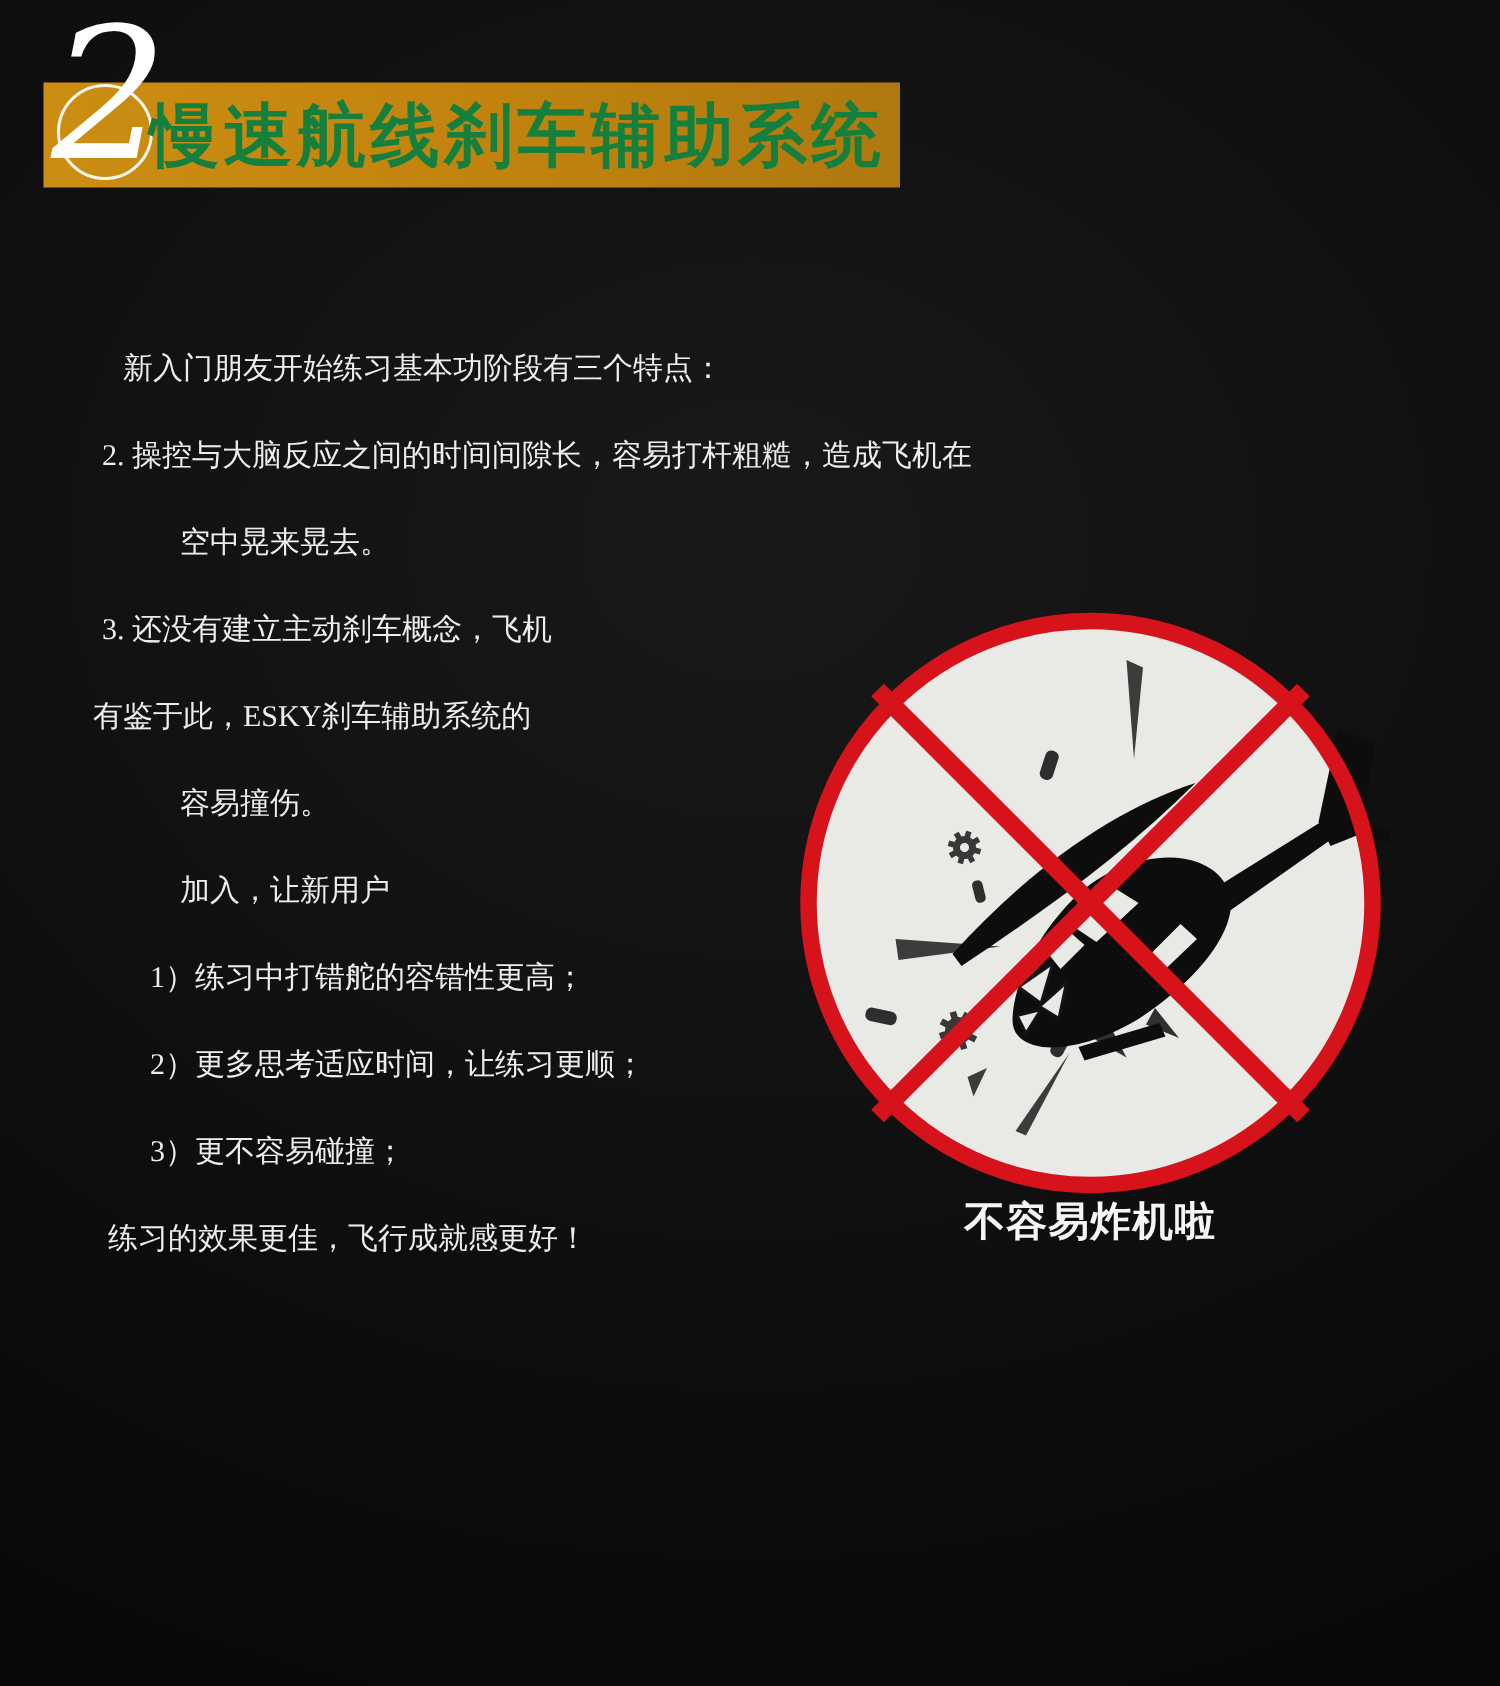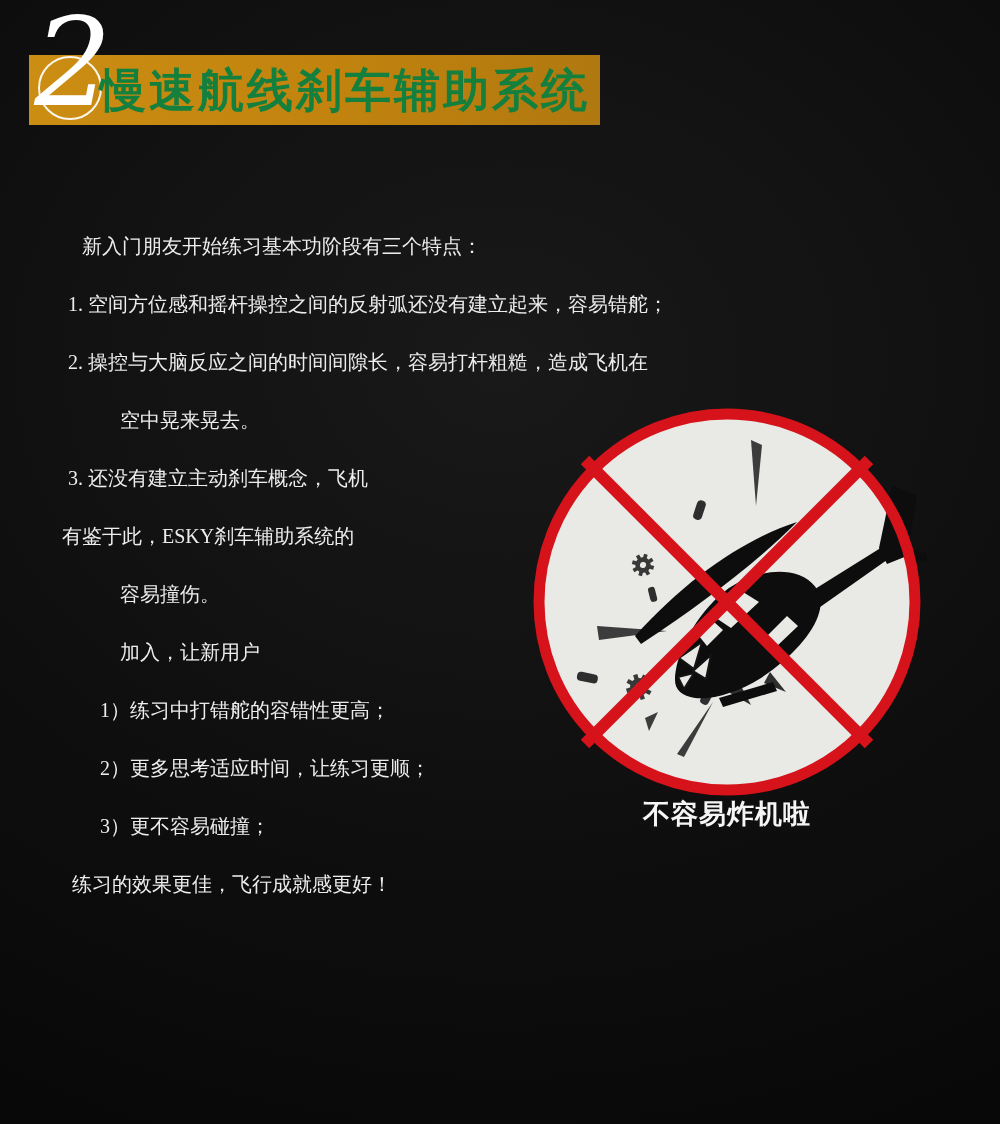--- a/index.html
+++ b/index.html
@@ -51,21 +51,20 @@
 </head>
 <body>
 
 <div class="header-bar"></div>
 <div class="num-circle"></div>
 <div class="section-number">2</div>
 <div class="page-title">慢速航线刹车辅助系统</div>
 
 <div class="body-text">
   <div class="line intro">新入门朋友开始练习基本功阶段有三个特点：</div>
-  <div class="line item">1. 空间方位感和摇杆操控之间的反射弧还没有建立起来，容易错舵；</div>
   <div class="line item">2. 操控与大脑反应之间的时间间隙长，容易打杆粗糙，造成飞机在</div>
   <div class="line continuation">空中晃来晃去。</div>
   <div class="line item">3. 还没有建立主动刹车概念，飞机</div>
   <div class="line lead">有鉴于此，ESKY刹车辅助系统的</div>
   <div class="line continuation">容易撞伤。</div>
   <div class="line continuation">加入，让新用户</div>
   <div class="line sub-item">1）练习中打错舵的容错性更高；</div>
   <div class="line sub-item">2）更多思考适应时间，让练习更顺；</div>
   <div class="line sub-item">3）更不容易碰撞；</div>
   <div class="line closing">练习的效果更佳，飞行成就感更好！</div>

